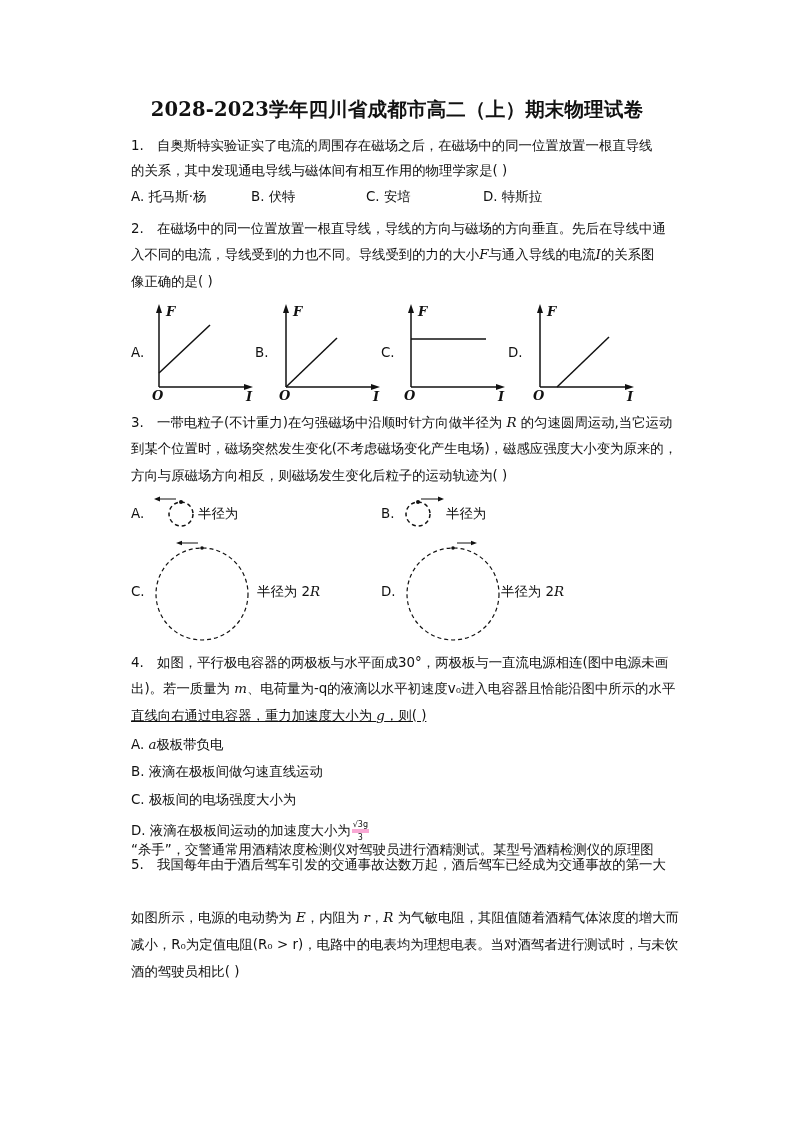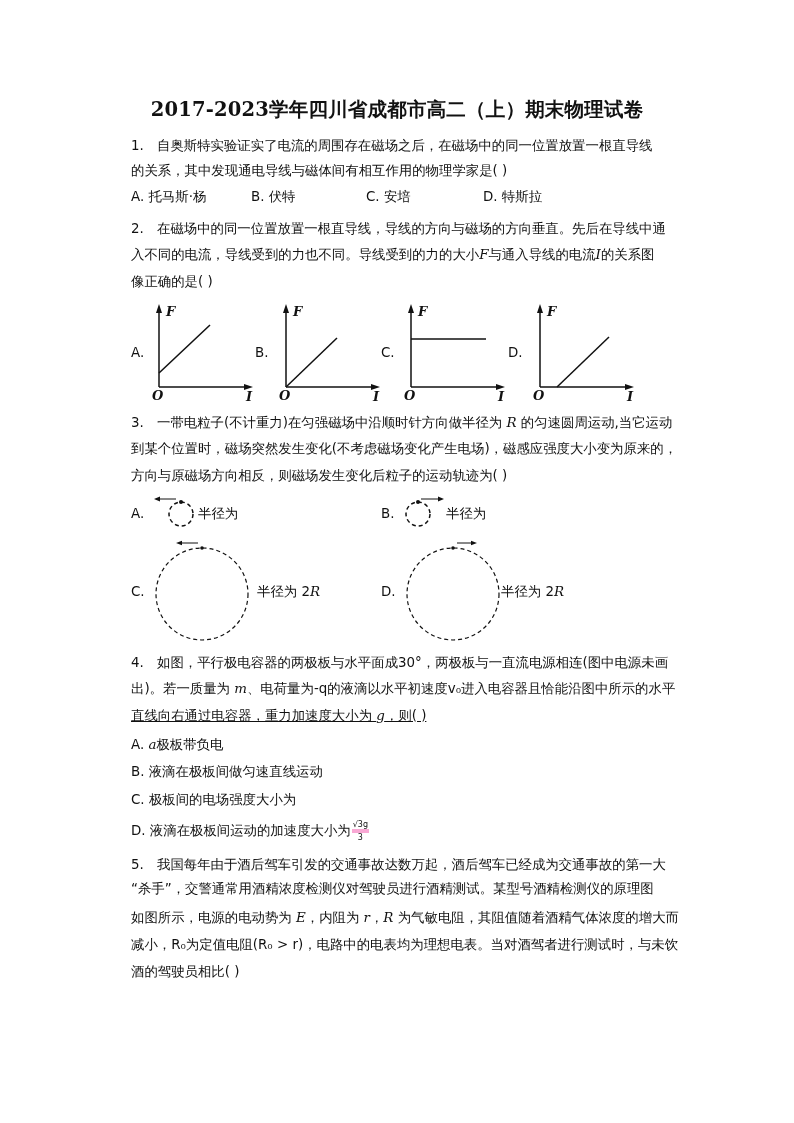--- a/index.html
+++ b/index.html
@@ -14,21 +14,21 @@
   .opt { position: absolute; font-size: 13.4px; white-space: nowrap; line-height: 20px; }
   .frac { display: inline-flex; flex-direction: column; align-items: center; vertical-align: middle;
           font-size: 8px; line-height: 9px; margin-left: 1px; }
   .frac .numer { border-bottom: 4px solid #f9a8d4; padding: 0 1px; }
   svg { position: absolute; overflow: visible; }
   svg text { font-family: "DejaVu Serif", "Liberation Serif", serif; font-style: italic; font-weight: bold; font-size: 13px; fill: #111; }
 </style>
 </head>
 <body>
 
-<div class="title">2017-2023学年四川省成都市高二（上）期末物理试卷</div>
+<div class="title">2028-2023学年四川省成都市高二（上）期末物理试卷</div>
 
 <div>
   <div class="line" style="top:136px;"><span class="num">1.</span><span>自奥斯特实验证实了电流的周围存在磁场之后，在磁场中的同一位置放置一根直导线</span></div>
   <div class="line" style="top:161px;">的关系，其中发现通电导线与磁体间有相互作用的物理学家是(    )</div>
   <div class="opt" style="left:131px;top:187px;"><span>A.</span> <span>托马斯·杨</span></div>
   <div class="opt" style="left:251px;top:187px;"><span>B.</span> <span>伏特</span></div>
   <div class="opt" style="left:366px;top:187px;"><span>C.</span> <span>安培</span></div>
   <div class="opt" style="left:483px;top:187px;"><span>D.</span> <span>特斯拉</span></div>
 </div>
 
@@ -137,17 +137,17 @@
   <div class="opt" style="left:131px;top:762px;"><span>B.</span> <span>液滴在极板间做匀速直线运动</span></div>
   <div class="opt" style="left:131px;top:790px;"><span>C.</span> <span>极板间的电场强度大小为</span></div>
   <div class="opt" style="left:131px;top:820px;"><span>D.</span> <span>液滴在极板间运动的加速度大小为</span><span class="frac">
         <span class="numer">√3g</span>
         <span>3</span>
       </span></div>
 </div>
 
 <div>
   <div class="line" style="top:855px;"><span class="num">5.</span><span>我国每年由于酒后驾车引发的交通事故达数万起，酒后驾车已经成为交通事故的第一大</span></div>
-  <div class="line" style="top:879px;">“杀手”，交警通常用酒精浓度检测仪对驾驶员进行酒精测试。某型号酒精检测仪的原理图</div>
+  <div class="line" style="top:840px;">“杀手”，交警通常用酒精浓度检测仪对驾驶员进行酒精测试。某型号酒精检测仪的原理图</div>
   <div class="line" style="top:908px;"><span>如图所示，电源的电动势为</span> <span class="it">E</span><span>，内阻为</span> <span class="it">r</span><span>，</span><span class="it">R</span> <span>为气敏电阻，其阻值随着酒精气体浓度的增大而</span></div>
   <div class="line" style="top:935px;">减小，R₀为定值电阻(R₀ &gt; r)，电路中的电表均为理想电表。当对酒驾者进行测试时，与未饮</div>
   <div class="line" style="top:962px;">酒的驾驶员相比(    )</div>
 </div>
 
 </body></html>

